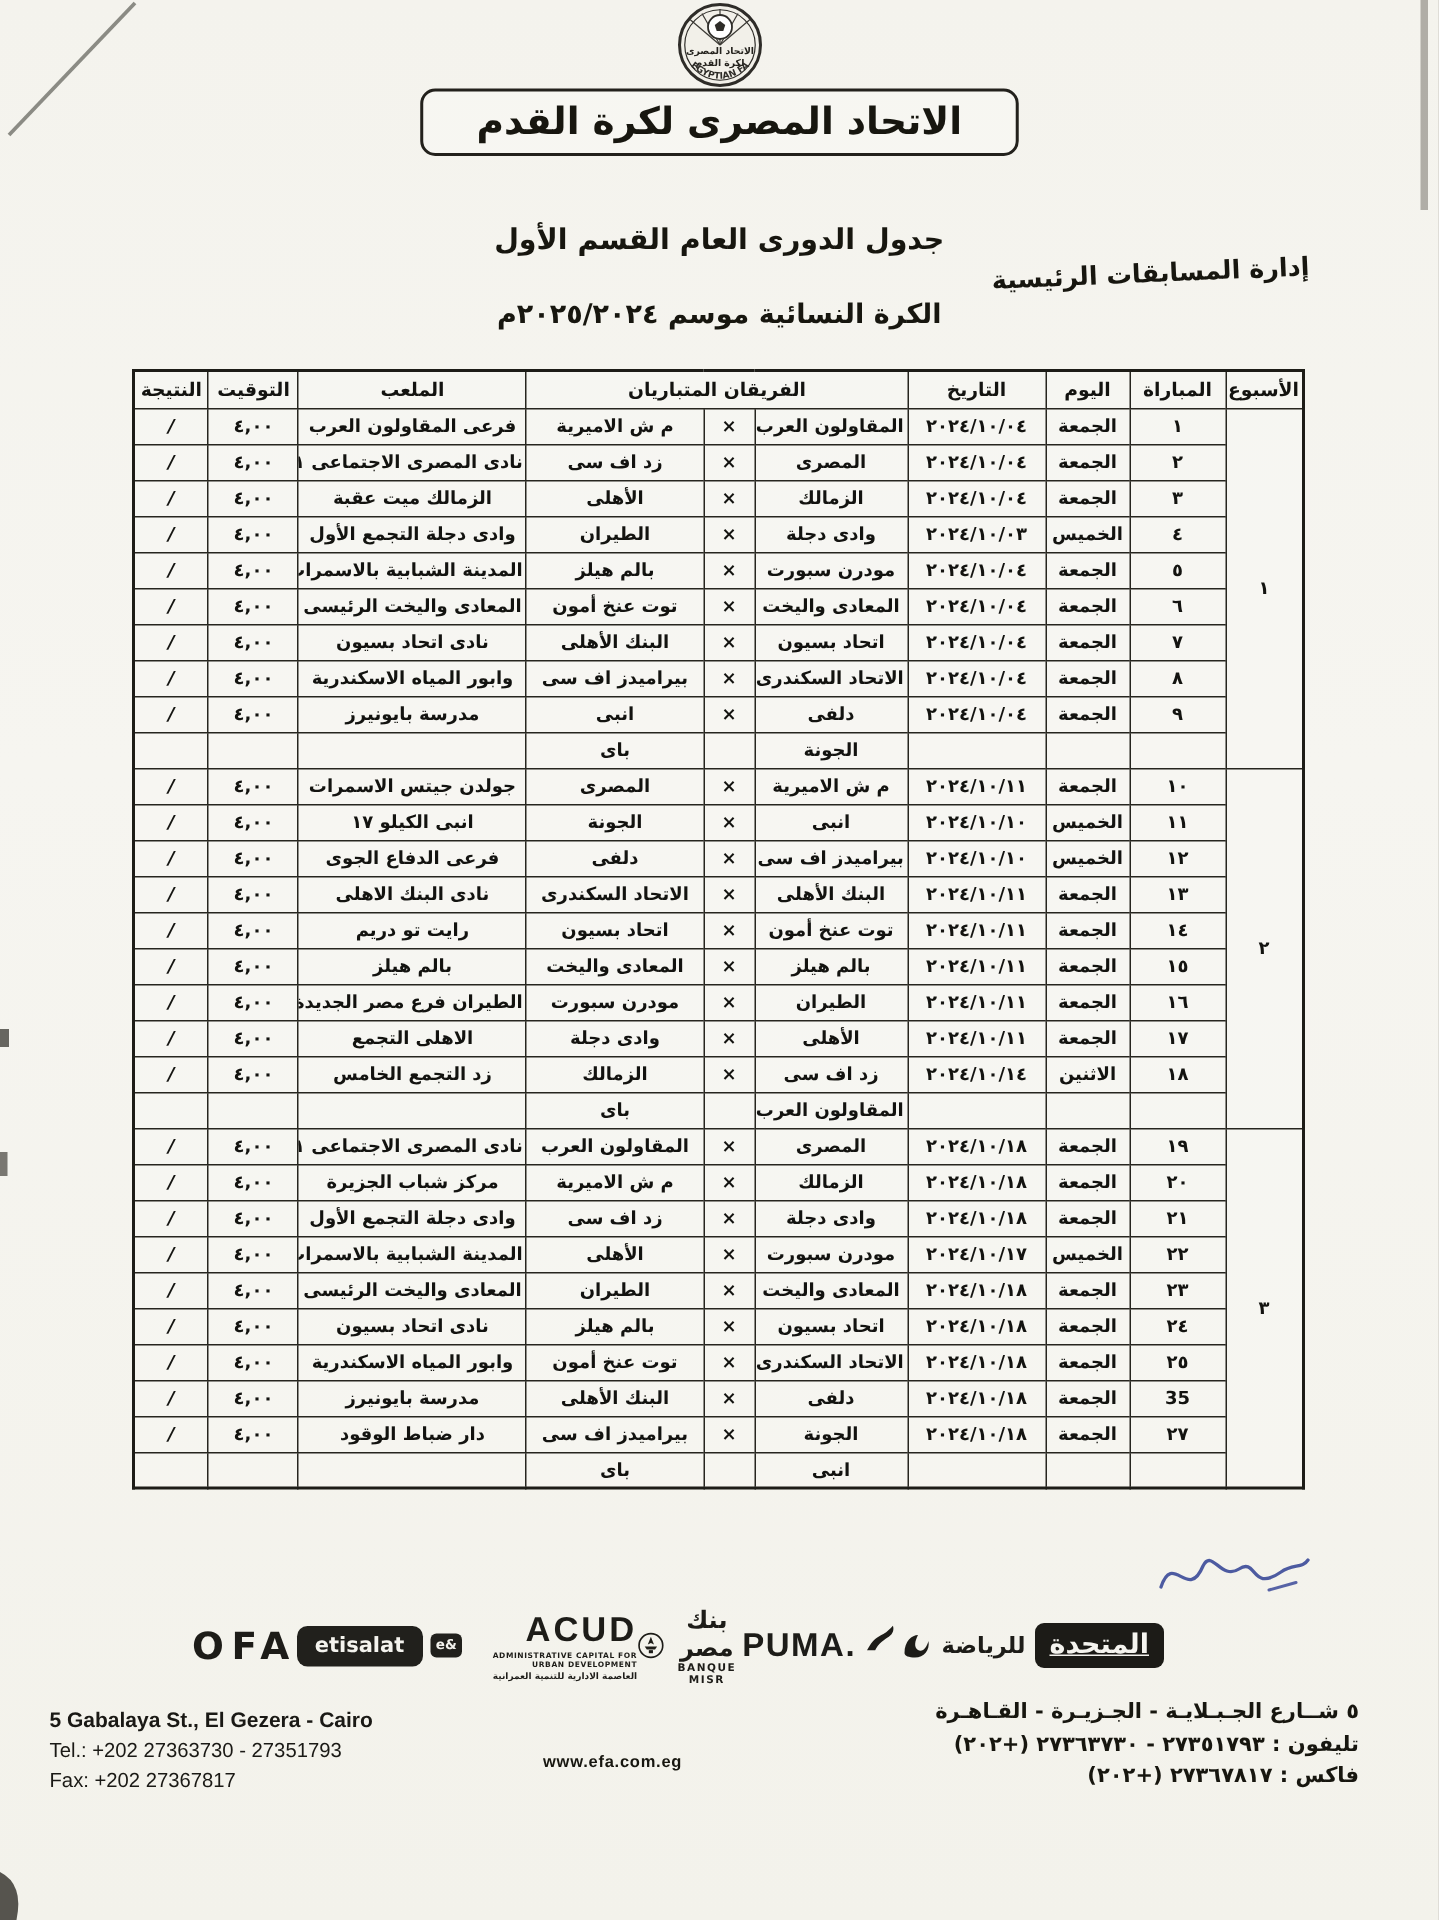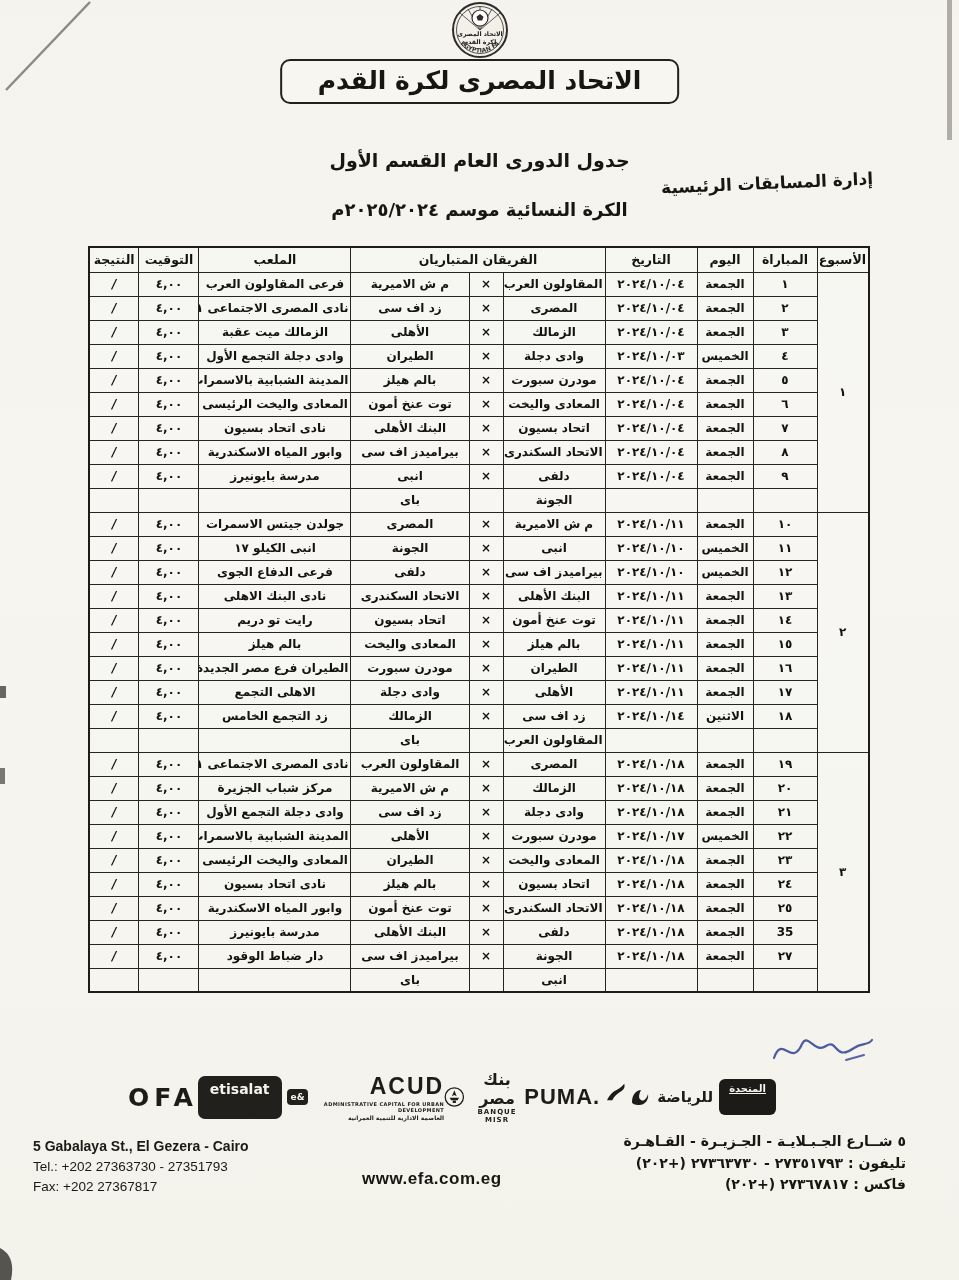--- a/index.html
+++ b/index.html
@@ -45,37 +45,37 @@
   .c-result { font-size: 14px; font-style: italic; }
 
   .signature { position: absolute; top: 1024px; left: 768px; }
 
   .sponsors {
     position: absolute; top: 1070px; left: 128px; width: 648px;
     display: flex; align-items: center; justify-content: space-between; color: #1d1c18;
   }
   .sp { display: flex; align-items: center; gap: 5px; }
   .sp-ofa span { font-size: 25px; font-weight: bold; letter-spacing: 5px; }
-  .etisalat-pill { background: #21201c; color: #f4f3ee; font-size: 14px; padding: 5px 12px 22px; border-radius: 7px; font-weight: bold; }
+  .etisalat-pill { background: #21201c; color: #f4f3ee; font-size: 14px; padding: 5px 12px 6px; border-radius: 7px; font-weight: bold; }
   .etisalat-mark { background: #21201c; color: #f4f3ee; font-size: 9px; padding: 3px 4px; border-radius: 4px; font-weight: bold; }
   .sp-acud { display: block; text-align: right; }
   .acud-main { font-size: 23px; font-weight: bold; letter-spacing: 2px; font-family: "Liberation Sans", "DejaVu Sans", sans-serif; }
   .acud-sub { font-size: 5px; letter-spacing: .4px; margin-top: 1px; font-weight: bold; }
   .acud-sub.ar { font-size: 6px; direction: rtl; }
   .misr-text-ar { font-size: 16px; font-weight: bold; direction: rtl; text-align: center; }
   .misr-text-en { font-size: 7px; letter-spacing: 1px; text-align: center; font-weight: bold; }
   .puma-text { font-size: 22px; font-weight: bold; letter-spacing: 1px; font-family: "Liberation Sans", "DejaVu Sans", sans-serif; }
   .sp-puma svg { margin-bottom: 10px; }
   .sp-united { direction: rtl; gap: 6px; }
-  .united-box { background: #1c1b17; color: #f5f4ef; font-size: 10px; font-weight: bold; padding: 4px 10px 21px; border-radius: 6px; text-decoration: underline; }
+  .united-box { background: #1c1b17; color: #f5f4ef; font-size: 18px; font-weight: bold; padding: 4px 10px 5px; border-radius: 6px; text-decoration: underline; }
   .united-label { font-size: 15px; font-weight: bold; }
 
   .footer-left { position: absolute; left: 33px; top: 1136px; font-size: 13.5px; line-height: 1.5; color: #1a1915; font-family: "Liberation Sans", "DejaVu Sans", sans-serif; }
   .footer-left .addr { font-weight: bold; font-size: 14px; }
-  .footer-url { position: absolute; left: 362px; top: 1169px; font-size: 17px; font-weight: bold; letter-spacing: .5px; font-family: "Liberation Sans", "DejaVu Sans", sans-serif; text-align: right; }
+  .footer-url { position: absolute; left: 362px; top: 1169px; font-size: 11px; font-weight: bold; letter-spacing: .5px; font-family: "Liberation Sans", "DejaVu Sans", sans-serif; text-align: right; }
   .footer-right { position: absolute; right: 53px; top: 1131px; direction: rtl; text-align: right; font-size: 14px; font-weight: bold; line-height: 1.55; }
 </style>
 </head>
 <body>
 
 <div class="page">
 
   <svg class="scan-artifacts" width="959" height="1280">
     <line x1="6" y1="90" x2="90" y2="2" stroke="#8b8b84" stroke-width="2.5"></line>
     <rect x="947" y="0" width="5" height="140" fill="#6b675f" opacity="0.5"></rect>

